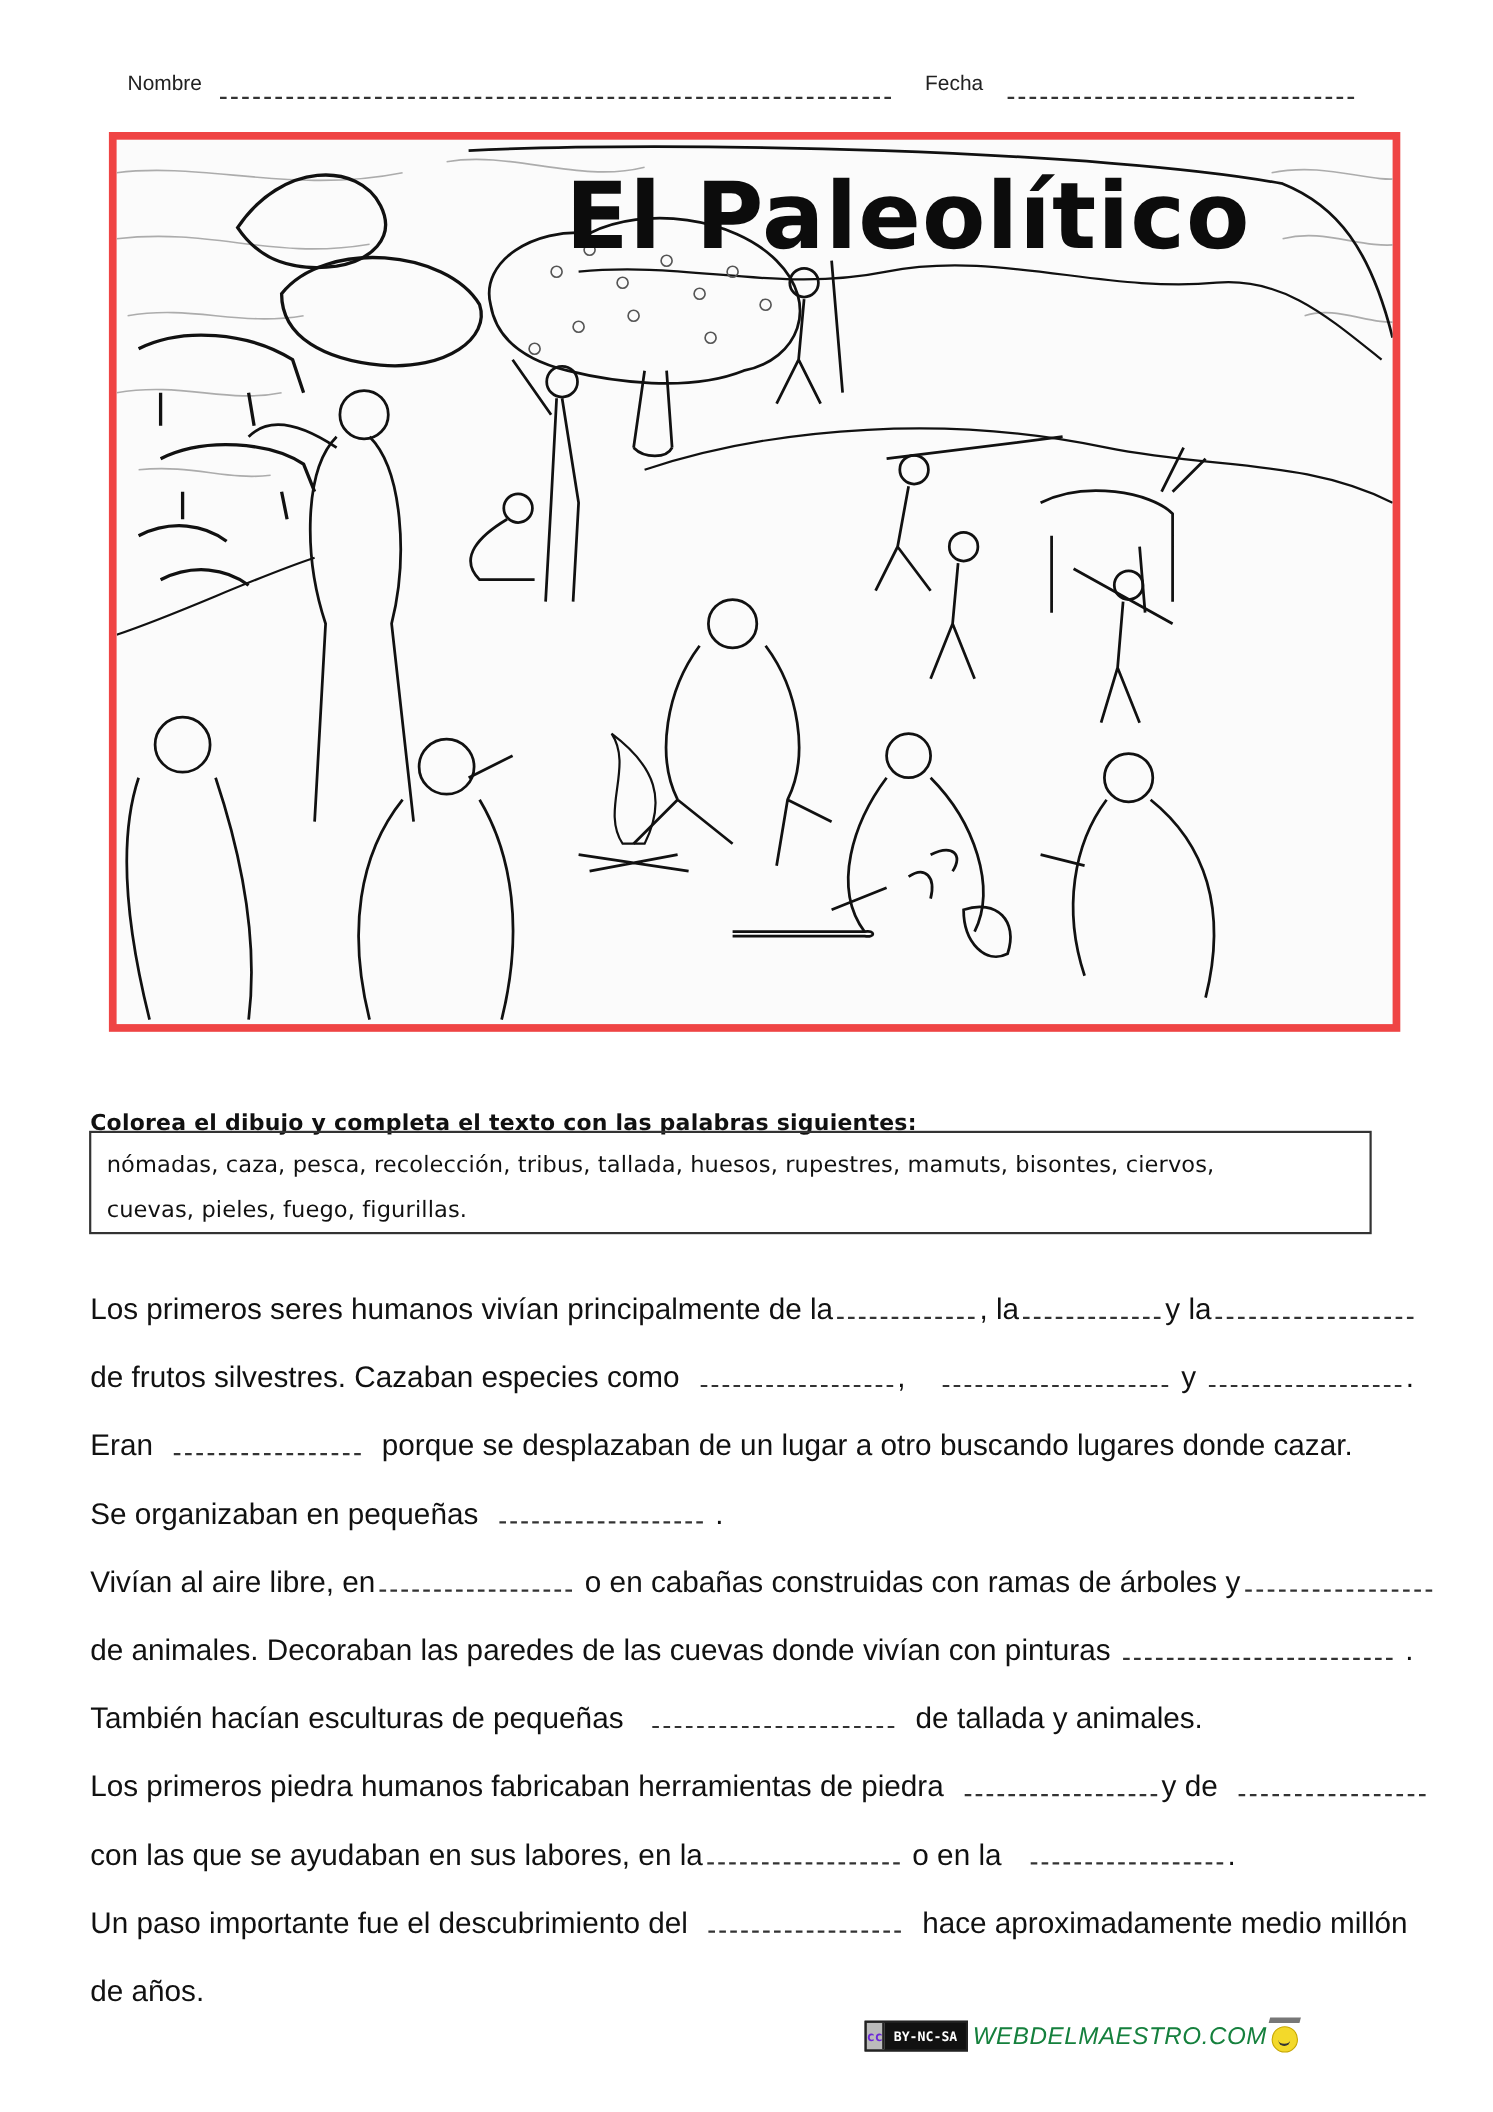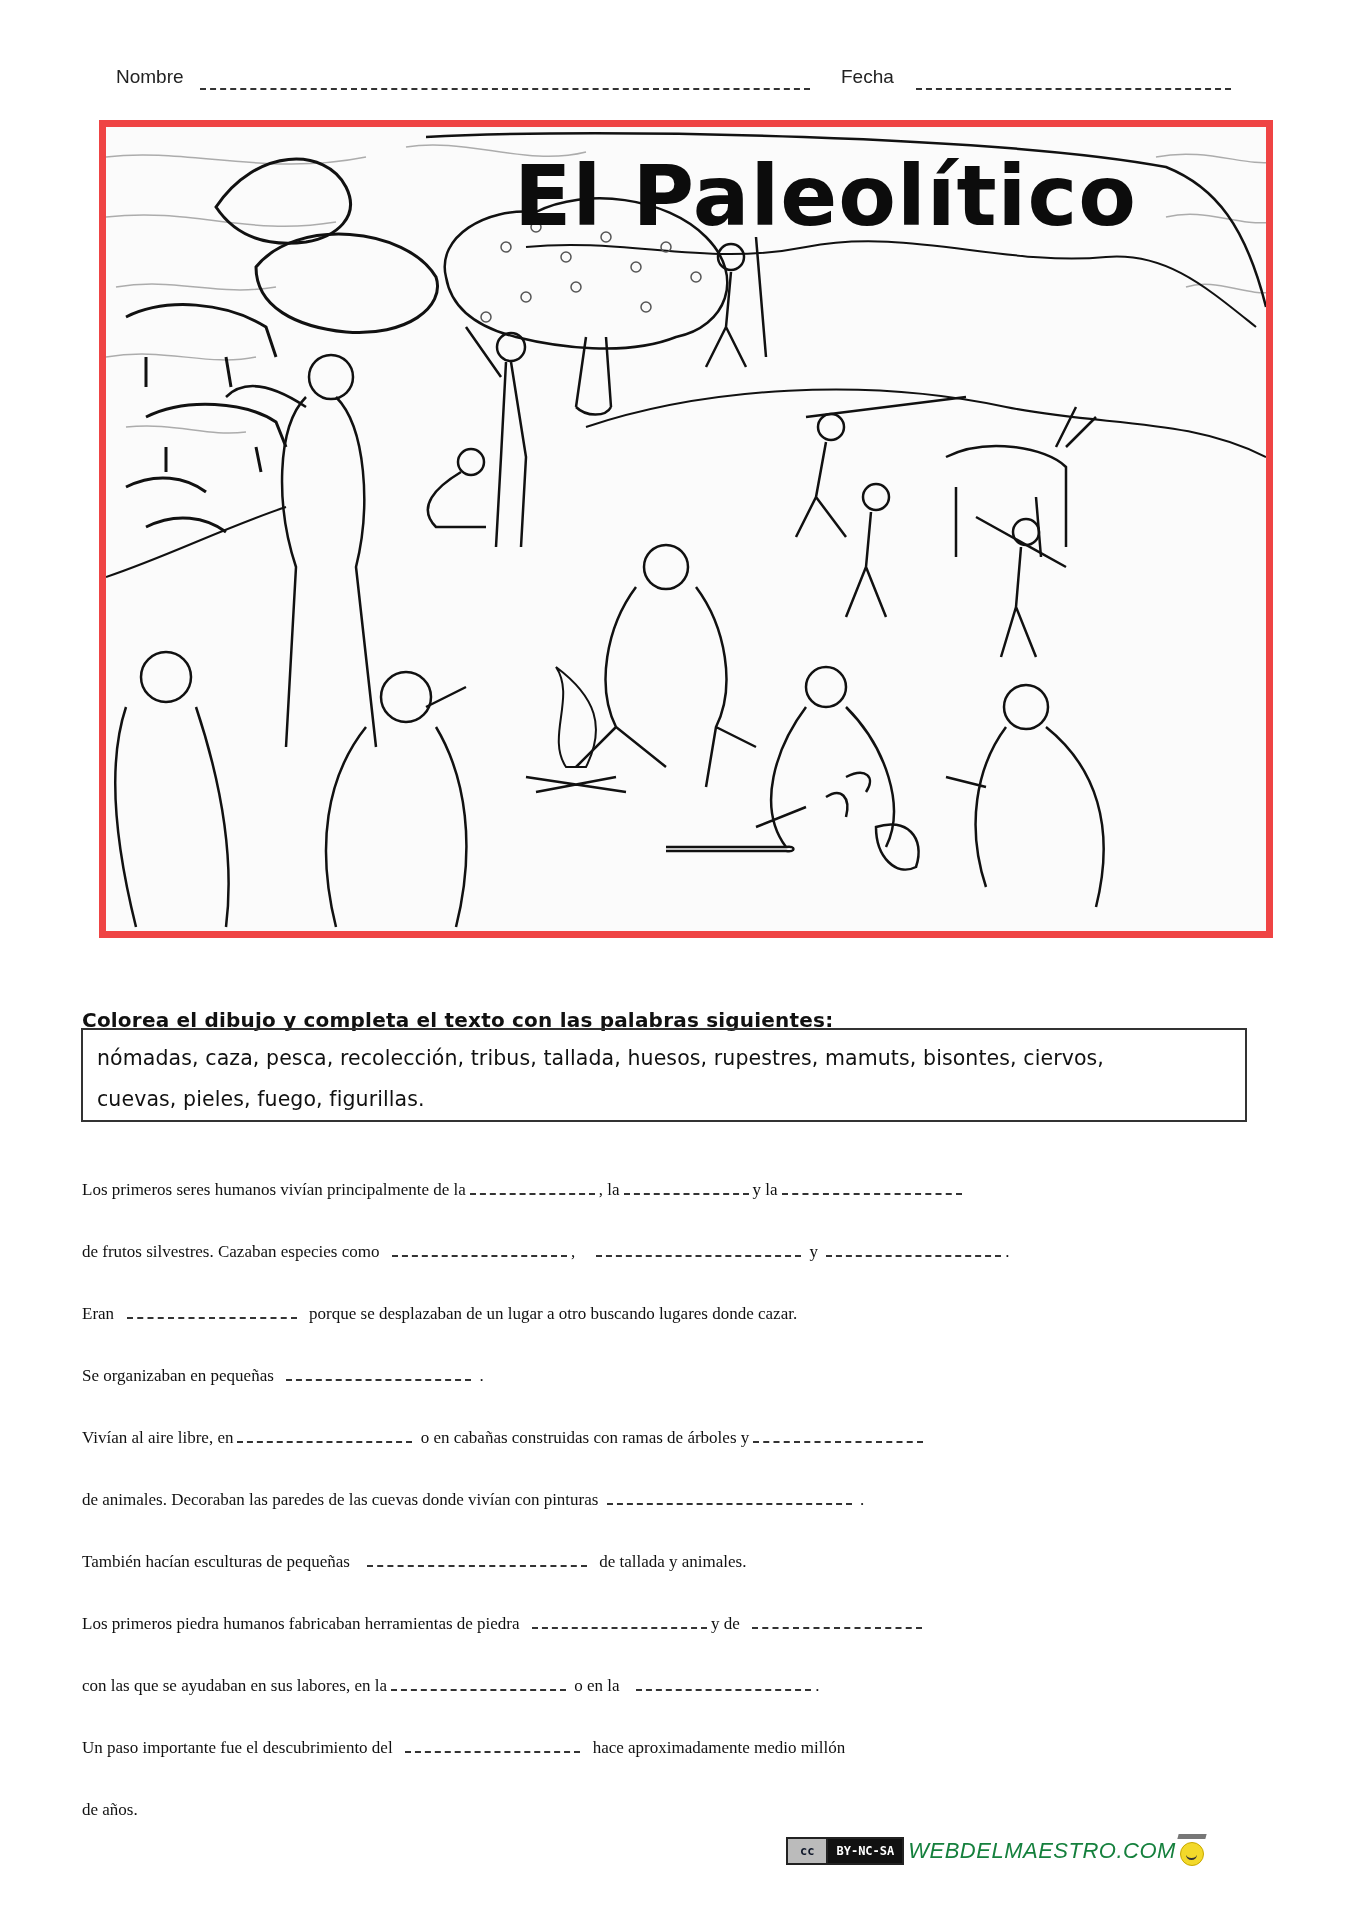--- a/index.html
+++ b/index.html
@@ -32,38 +32,38 @@
     letter-spacing: 0.2px;
     margin-top: 28px;
   }
   .word-box {
     position: absolute; left: 81px; top: 1028px; width: 1166px; height: 94px;
     border: 2px solid #333; box-sizing: border-box;
     padding: 8px 10px 0 14px; font-size: 20.5px; line-height: 41px;
     font-family: "DejaVu Sans", sans-serif; letter-spacing: 0.1px;
   }
   .text-line {
-    position: absolute; left: 82px; font-size: 17px; white-space: nowrap;
-    font-family: Liberation Serif, serif; height: 34px; line-height: 34px;
+    position: absolute; left: 82px; font-size: 27px; white-space: nowrap;
+    font-family: Liberation Sans, sans-serif; height: 34px; line-height: 34px;
   }
   .text-line span { vertical-align: baseline; }
   .blank {
     display: inline-block; border-bottom: 2px dashed #333; height: 20px;
     vertical-align: baseline; margin: 0 4px;
   }
   .footer-badge {
     position: absolute; left: 786px; top: 1838px; height: 26px;
     display: flex; align-items: center; gap: 4px;
   }
   .cc-badge {
     display: flex; align-items: center; height: 24px; border: 2px solid #222;
     background: #111; color: #fff; font-family: "DejaVu Sans Mono", monospace;
     font-size: 12px; font-weight: bold;
   }
-  .cc-badge .cc { background: #bbb; color: #0f172a; padding: 0 12px; height: 100%; display: flex; align-items: center; border-right: 2px solid #222; }
+  .cc-badge .cc { background: #bbb; color: #6d28d9; padding: 0 0; height: 100%; display: flex; align-items: center; border-right: 2px solid #222; }
   .cc-badge .lic { padding: 0 8px; text-align: right; }
   .site {
     font-family: Liberation Sans, sans-serif; font-style: italic; font-size: 22px;
     letter-spacing: 0.5px; color: #15803d;
   }
   .smiley {
     width: 22px; height: 22px; border-radius: 50%; background: #f3d92a;
     border: 1px solid #c8a800; position: relative; margin-top: 6px;
   }
   .smiley::before {

